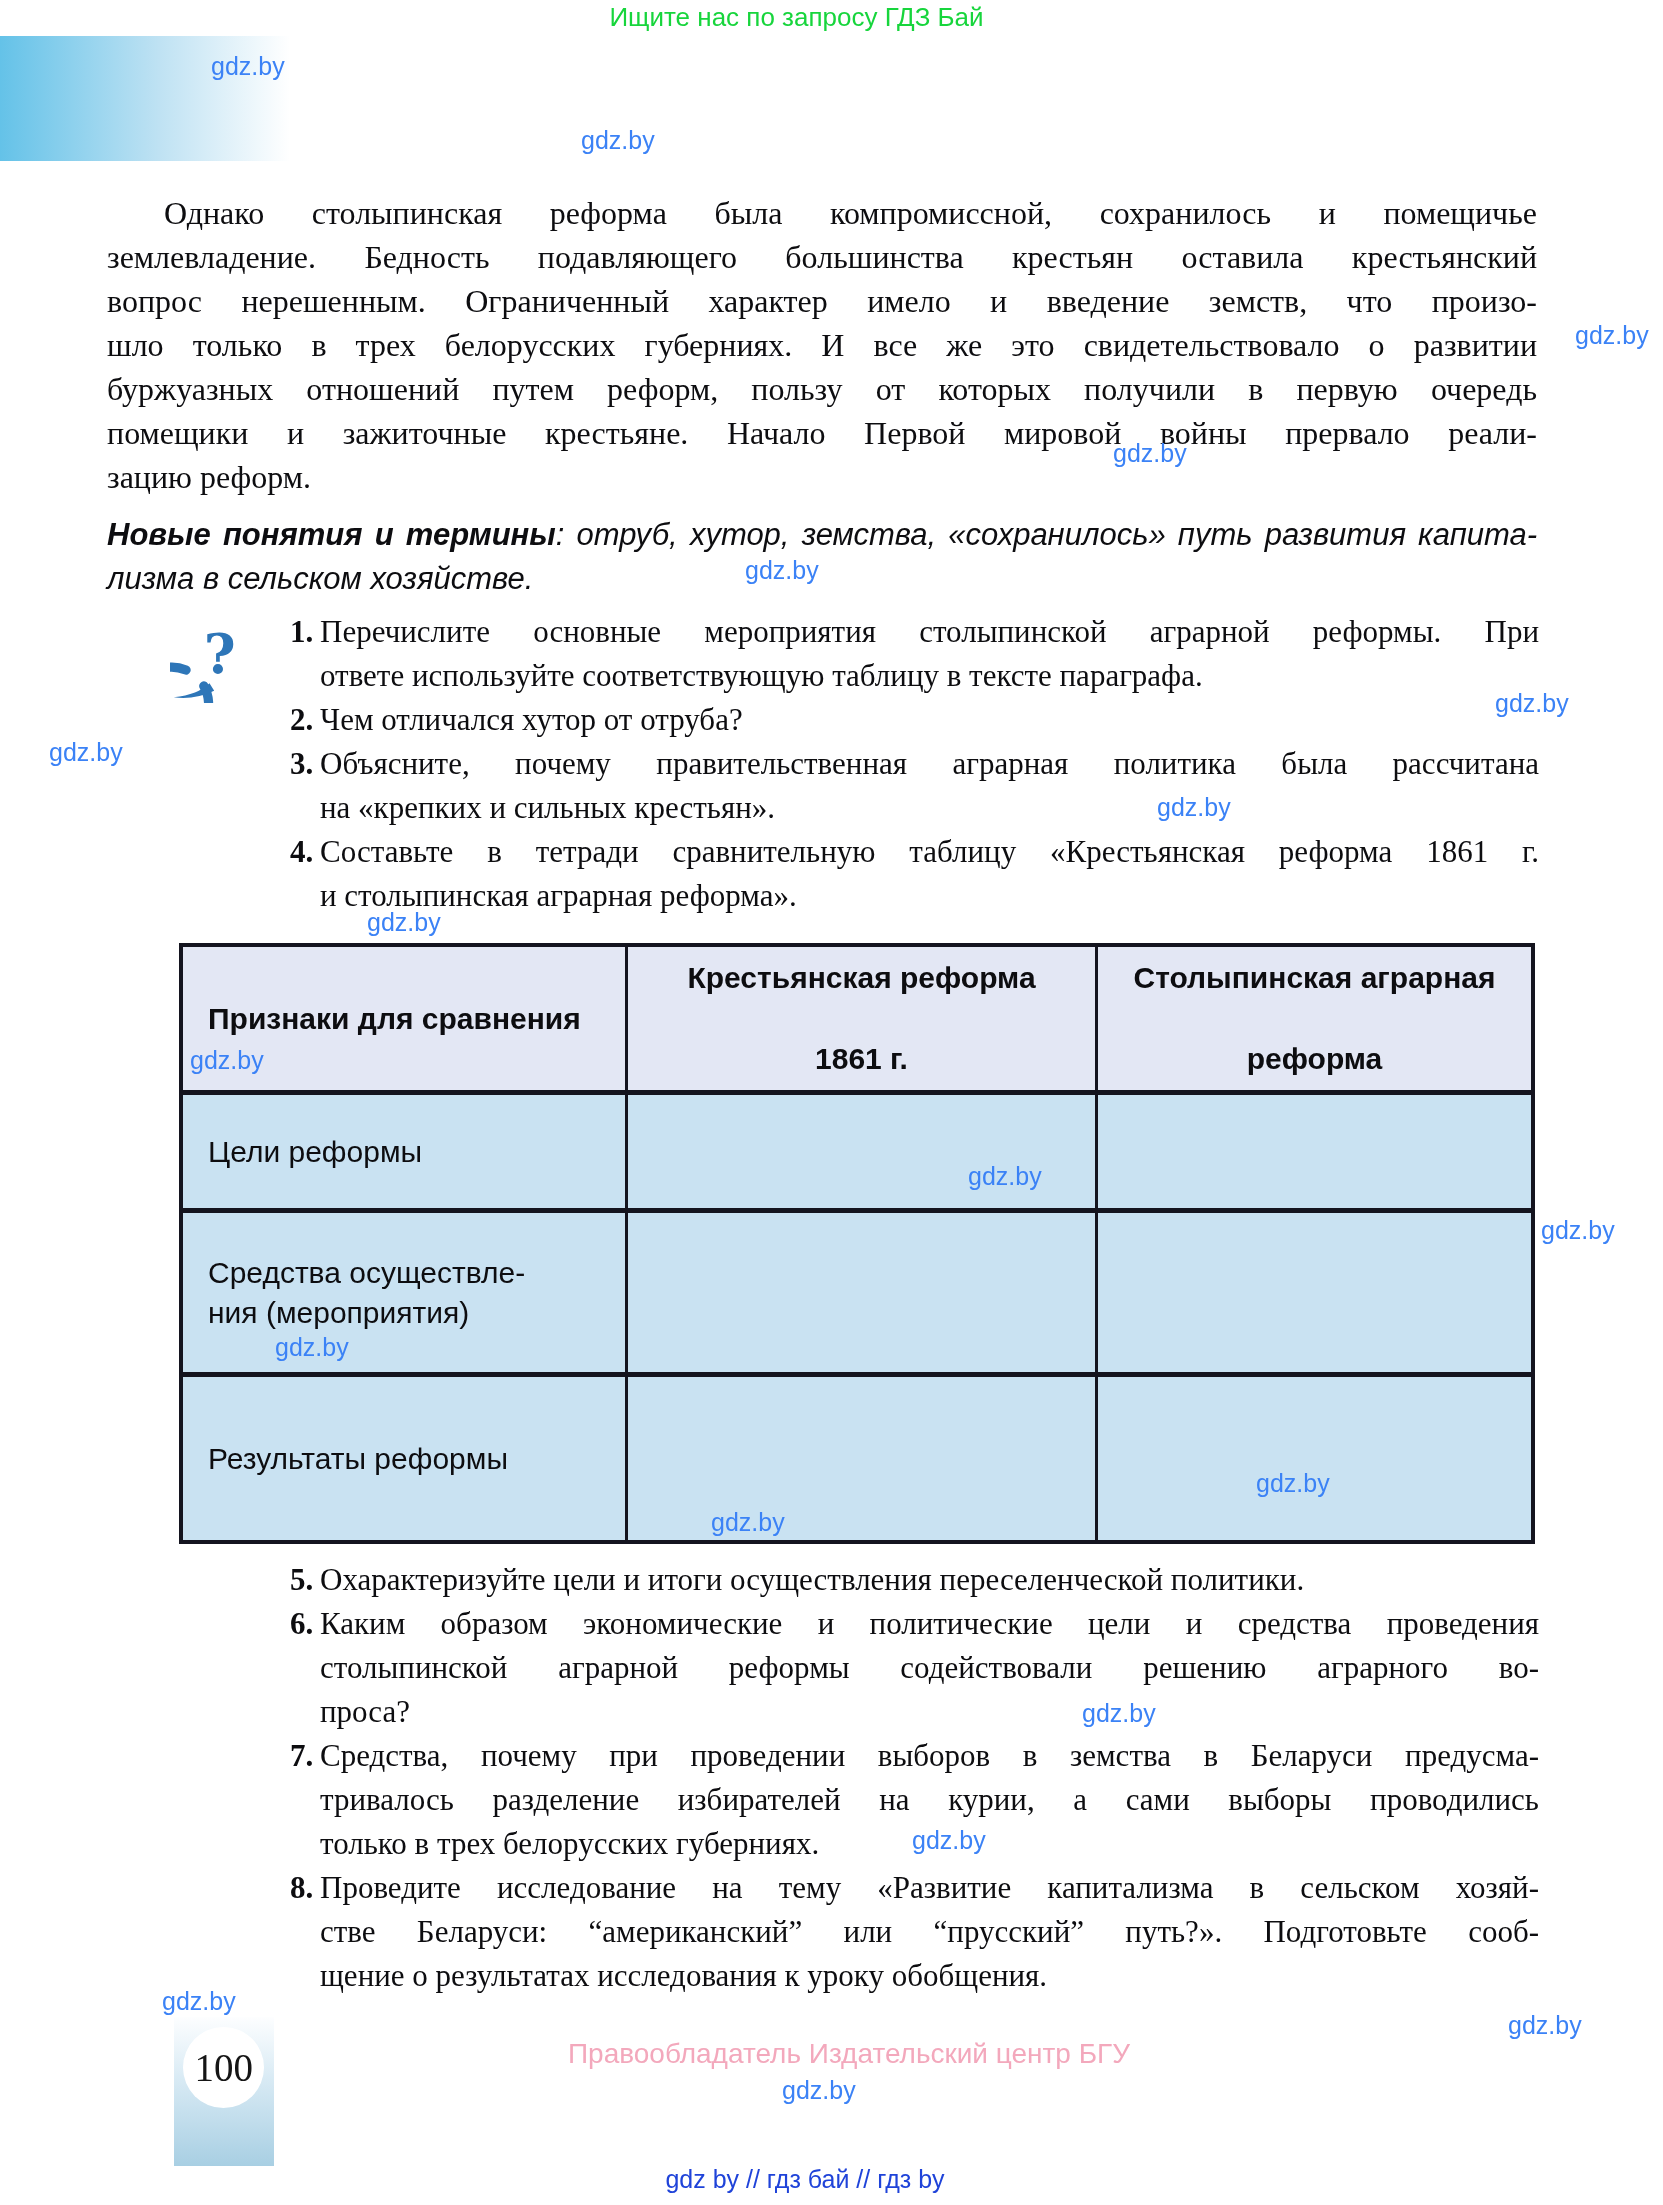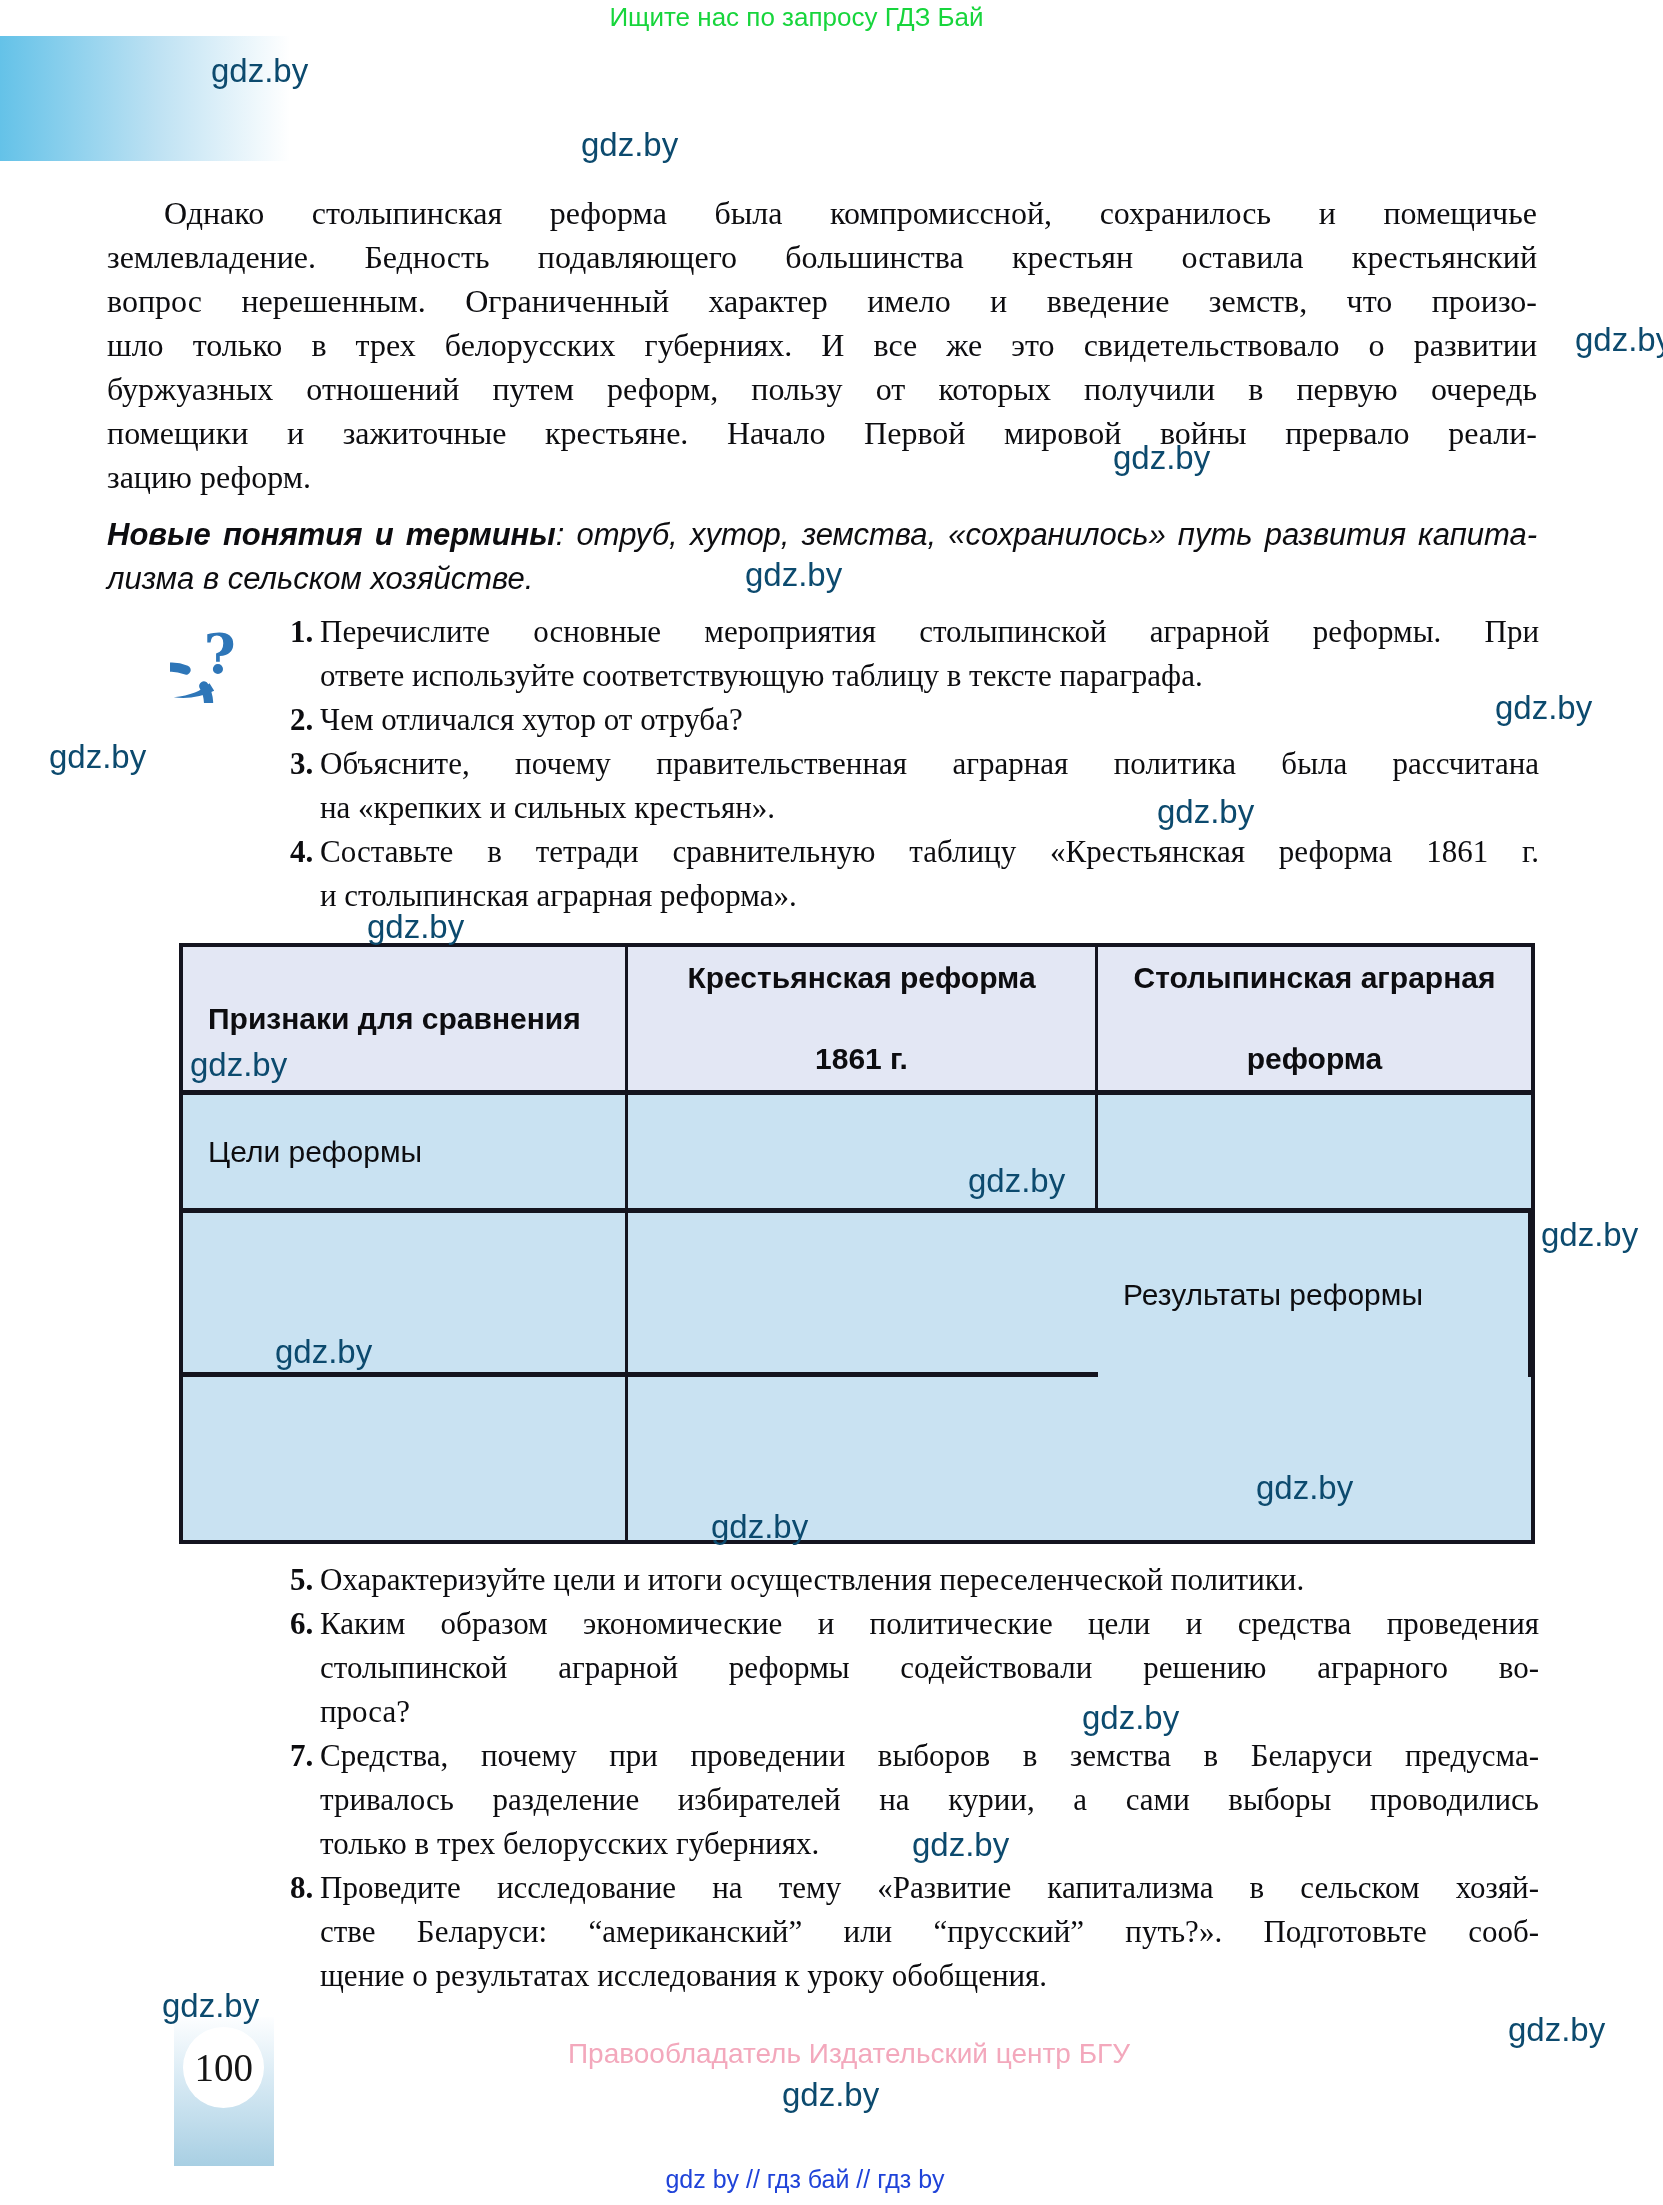--- a/index.html
+++ b/index.html
@@ -8,22 +8,22 @@
 
   
   .promo { position:absolute; top:1.7px; left:0; width:1593px; text-align:center;
            font-family:"Liberation Sans", sans-serif; font-size:26px; color:var(--green); }
 
   
   .grad { position:absolute; left:0; top:36px; width:290px; height:125px;
           background:linear-gradient(to right, var(--gradient-blue) 0%, #bfe2f3 55%, #ffffff 100%); }
 
   
-  .wm { position:absolute; font-family:"Liberation Sans", sans-serif; font-size:33px;
-        color:#0c4a6e; white-space:nowrap; z-index:6; }
+  .wm { position:absolute; font-family:"Liberation Sans", sans-serif; font-size:25px;
+        color:#3b82f6; white-space:nowrap; z-index:6; }
 
   
   .para { position:absolute; left:107px; top:191px; width:1430px;
           font-size:32px; line-height:44px; }
   .jl   { text-align:justify; text-align-last:justify; }
   .plain{ text-align:left; text-align-last:auto; }
   .indent { text-indent:57px; }
 
   
   .terms { position:absolute; left:107px; top:513px; width:1430px;
@@ -128,20 +128,24 @@
       <div>Столыпинская аграрная</div>
         <div>реформа</div>
     </div>
 
     <div class="cell cleft">
         <span>Цели реформы</span>
       </div>
     <div class="cell"></div>
     <div class="cell lastcol"></div>
 
+    <div class="cell cleft">
+      <div>Средства осуществле-</div>
+        <div>ния (мероприятия)</div>
+    </div>
     <div class="cell"></div>
     <div class="cell lastcol"></div>
 
     <div class="cell cleft lastrow">
         <span>Результаты реформы</span>
       </div>
     <div class="cell lastrow"></div>
     <div class="cell lastrow lastcol"></div>
   </div>
 

